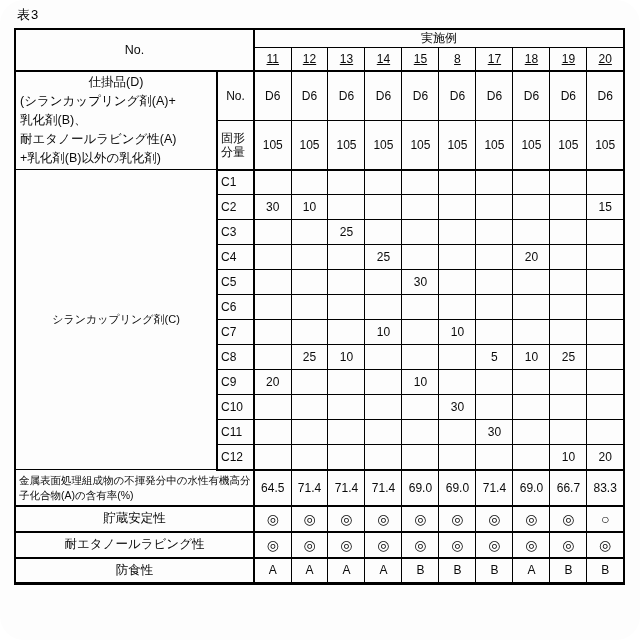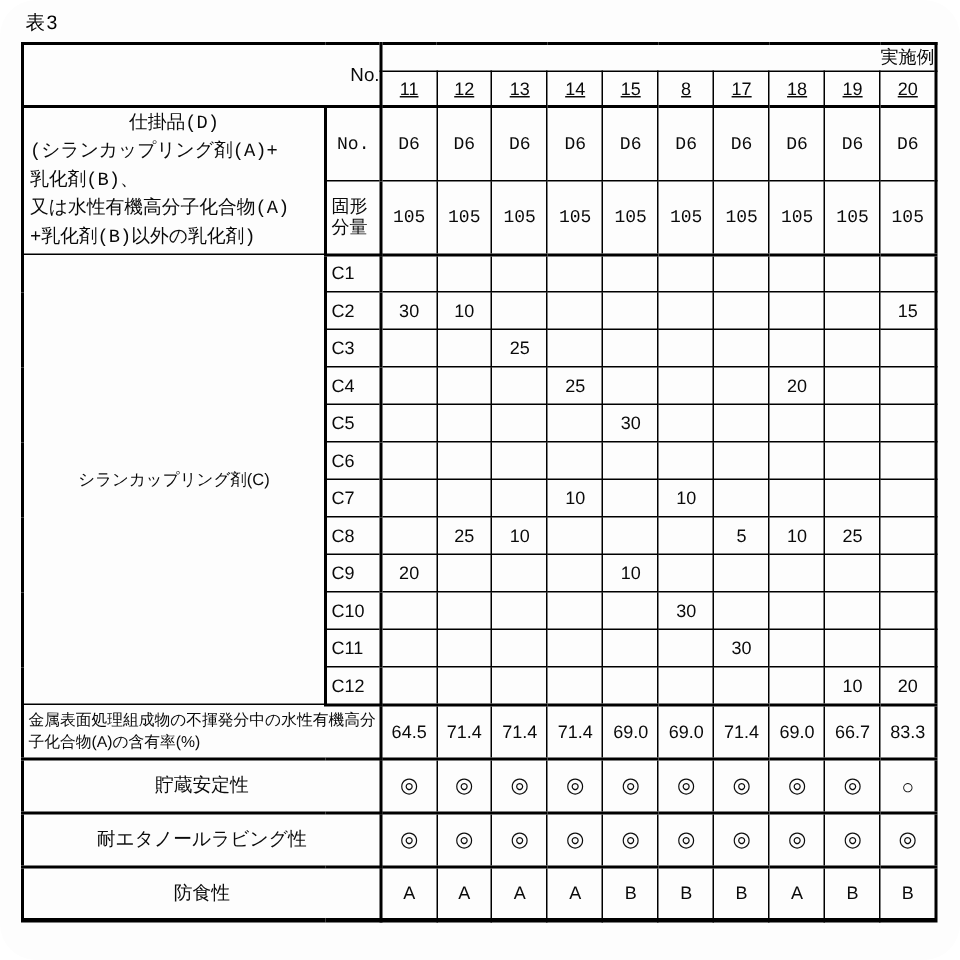--- a/index.html
+++ b/index.html
@@ -33,26 +33,26 @@
   td {
     border: 1px solid #000;
     font-size: 12px;
     text-align: center;
     vertical-align: middle;
     padding: 0;
     overflow: hidden;
     color: #0a0a0a;
   }
   
-  tr.h-head1 td { height: 16px; text-align: right; }
+  tr.h-head1 td { height: 16px; }
   tr.h-head2 td { height: 22px; }
-  tr.h-d    { height: 48px; font-family: Liberation Mono, monospace; }
+  tr.h-d    { height: 48px; }
   tr.h-c    { height: 25px; }
   tr.h-sum1 { height: 35px; }
-  tr.h-sum  { height: 36px; }
+  tr.h-sum  { height: 26px; }
   
   tr.thick-bottom td { border-bottom-width: 2px; }
   td.corner-cell { border-right-width: 2px; border-bottom-width: 2px; font-size: 12.5px; }
   td.subcol { border-right-width: 2px; }
   td.label-cell { border-right-width: 2px; }
   
   td.workpiece-label { font-size: 12.5px; padding: 1px 2px; }
   td.workpiece-label div { line-height: 19px; white-space: nowrap; }
   td.workpiece-label div.center-line { text-align: center; }
   td.workpiece-label div.left-line { text-align: left; padding-left: 2px; }
@@ -98,21 +98,21 @@
           <td class="num-cell">19</td>
           <td class="num-cell">20</td>
         </tr>
     </thead>
     <tbody id="table-body">
         <tr class="h-d">
           <td class="label-cell workpiece-label" rowspan="2">
             <div class="center-line">仕掛品(D)</div>
             <div class="left-line">(シランカップリング剤(A)+</div>
             <div class="left-line">乳化剤(B)、</div>
-            <div class="left-line">又は水性有機高分子化合物(A)</div>
+            <div class="left-line">耐エタノールラビング性(A)</div>
             <div class="left-line">+乳化剤(B)以外の乳化剤)</div>
           </td>
           <td class="sublabel subcol center">No.</td>
           <td class="val">D6</td>
           <td class="val">D6</td>
           <td class="val">D6</td>
           <td class="val">D6</td>
           <td class="val">D6</td>
           <td class="val">D6</td>
           <td class="val">D6</td>

